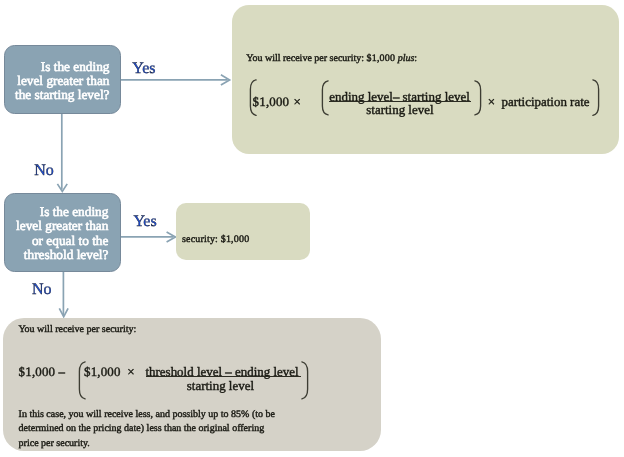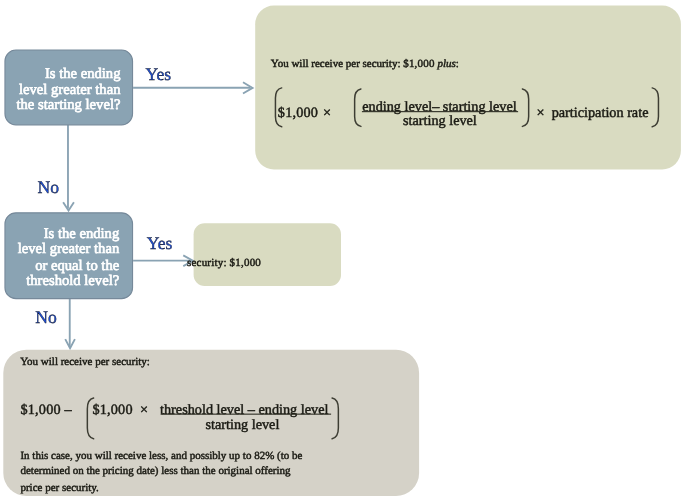--- a/index.html
+++ b/index.html
@@ -105,21 +105,21 @@
   </svg>
 
   <div class="fnum" style="left:487.8px;top:94px;">×</div>
   <div class="fnum" style="left:501.5px;top:94px;">participation rate</div>
 
   <svg class="brk" style="left:591.4px;top:79.2px;width:9px;height:37.2px;" viewBox="0 0 9 37.2">
     <path d="M1.9 0.9 C5.7 1.7 7.6 4.9 7.6 10.2 V27 C7.6 32.3 5.7 35.5 1.9 36.3" fill="none" stroke="#3d3d33" stroke-width="1.35" stroke-linecap="round"></path>
   </svg>
 
   <div class="node outcome-olive" id="parbox" style="left:176px;top:203px;width:134px;height:57px;"></div>
-  <div class="ptxt money" style="left:170px;top:232.2px;">security: $1,000</div>
+  <div class="ptxt money" style="left:182px;top:232.2px;">security: $1,000</div>
 
   <div class="node outcome-gray" style="left:3.2px;top:318px;width:378px;height:133px;"></div>
 
   <div class="ptxt" style="left:18.4px;top:321.5px;">You will receive per security:</div>
 
   <div class="fnum money" style="left:18.6px;top:363.5px;">$1,000</div>
   <div class="fnum" style="left:58.6px;top:363.5px;">–</div>
 
   <svg class="brk" style="left:77.6px;top:360.5px;width:9px;height:38.8px;" viewBox="0 0 9 38.8">
     <path d="M7.1 0.9 C3.3 1.7 1.4 5.1 1.4 10.6 V28.2 C1.4 33.7 3.3 37.1 7.1 37.9" fill="none" stroke="#3d3d33" stroke-width="1.35" stroke-linecap="round"></path>
@@ -129,17 +129,17 @@
   <div class="fnum" style="left:127.3px;top:363.5px;">×</div>
 
   <div class="fnum" style="left:145.5px;top:364.4px;">threshold level – ending level</div>
   <div class="fbar" style="left:145.6px;top:376.3px;width:155.8px;height:1.2px;"></div>
   <div class="fnum" style="left:186.8px;top:378px;">starting level</div>
 
   <svg class="brk" style="left:299.9px;top:360.5px;width:9px;height:38.8px;" viewBox="0 0 9 38.8">
     <path d="M1.9 0.9 C5.7 1.7 7.6 5.1 7.6 10.6 V28.2 C7.6 33.7 5.7 37.1 1.9 37.9" fill="none" stroke="#3d3d33" stroke-width="1.35" stroke-linecap="round"></path>
   </svg>
 
-  <div class="ptxt" style="left:18.6px;top:407.1px;">In this case, you will receive less, and possibly up to 82% (to be</div>
+  <div class="ptxt" style="left:18.6px;top:407.1px;">In this case, you will receive less, and possibly up to 85% (to be</div>
   <div class="ptxt" style="left:18.6px;top:421.3px;">determined on the pricing date) less than the original offering</div>
   <div class="ptxt" style="left:18.6px;top:435.5px;">price per security.</div>
 
 </div>
 
 </body></html>

